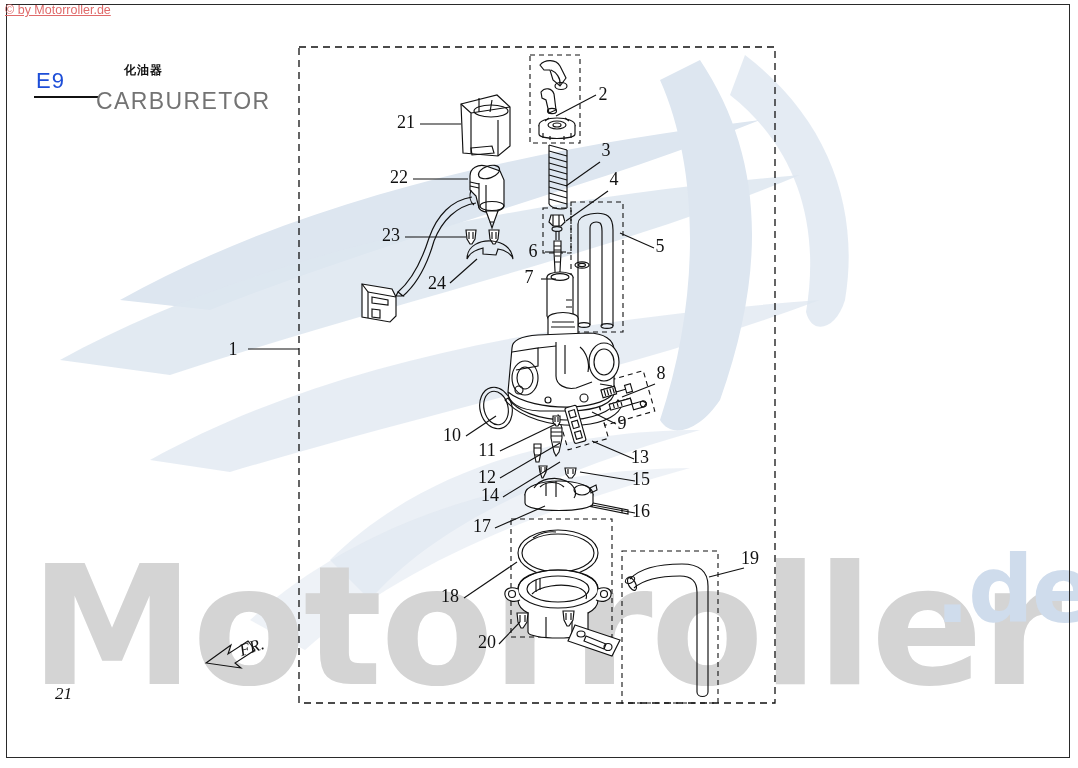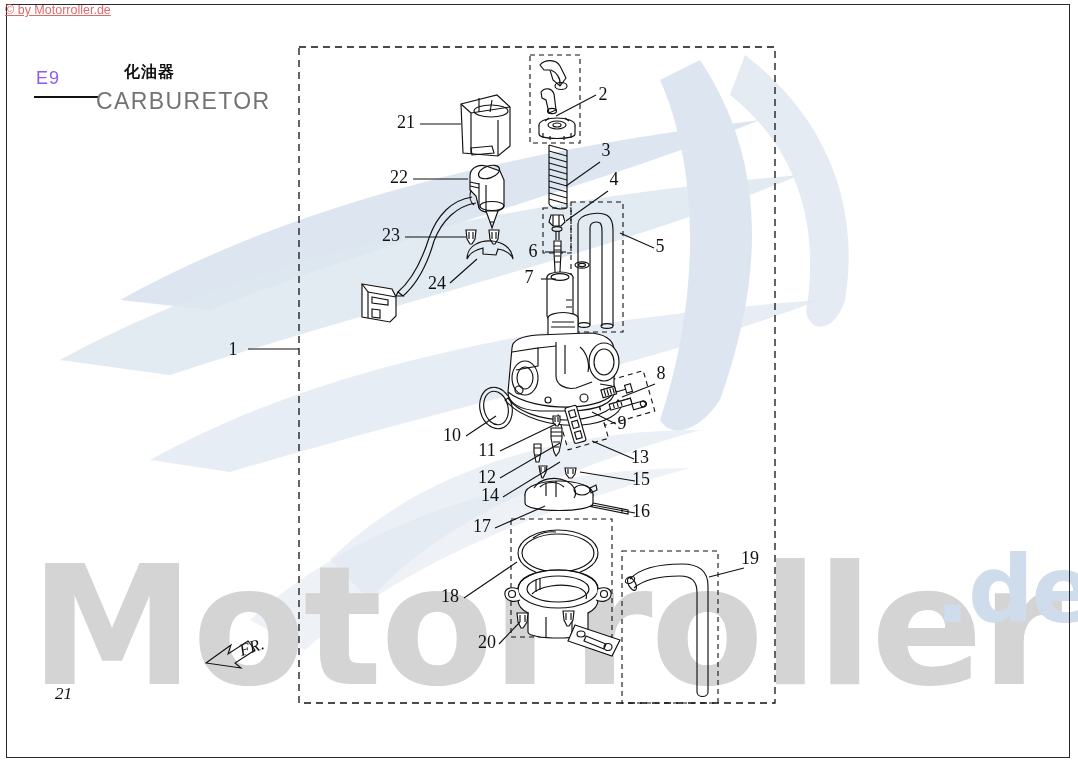--- a/index.html
+++ b/index.html
@@ -32,27 +32,27 @@
     position:absolute;left:5px;top:3px;z-index:6;
     font-family:"Liberation Sans", sans-serif;
     font-size:12.5px;color:#e06a6a;white-space:nowrap;text-decoration:underline;
   }
 
   
   .hdr{position:absolute;z-index:6;}
   .hdr-code{
     left:36px;top:68px;
     font-family:"Liberation Sans", sans-serif;
-    font-size:18px;color:#8b5cf6;letter-spacing:1px;
+    font-size:22px;color:#1d4ed8;letter-spacing:1px;
   }
   .hdr-code-rule{position:absolute;left:34px;top:96px;width:64px;height:2px;background:#111;z-index:6;}
   .hdr-jp{
     left:124px;top:62px;
     font-family:"DejaVu Sans", sans-serif;
-    font-size:16px;font-weight:bold;color:#111;letter-spacing:1px;
+    font-size:12px;font-weight:bold;color:#111;letter-spacing:1px;
   }
   .hdr-en{
     left:96px;top:88px;
     font-family:"Liberation Sans", sans-serif;
     font-size:23px;color:#737373;letter-spacing:1.4px;
   }
 
   
   .pagenum{
     position:absolute;left:55px;top:684px;z-index:6;

